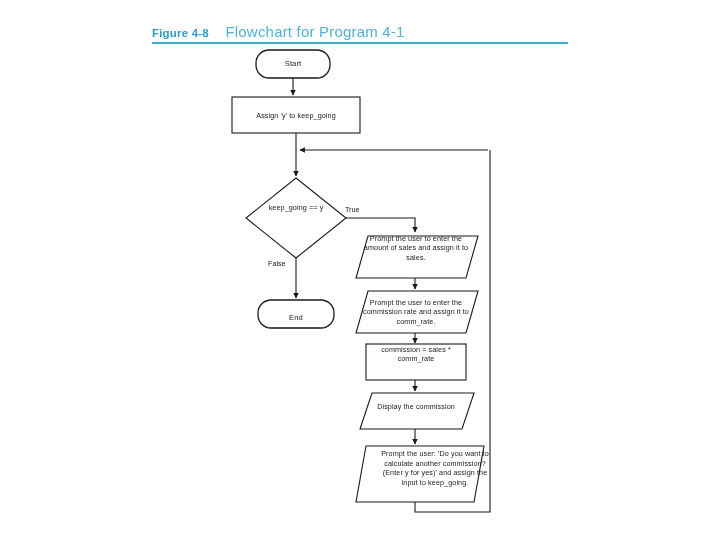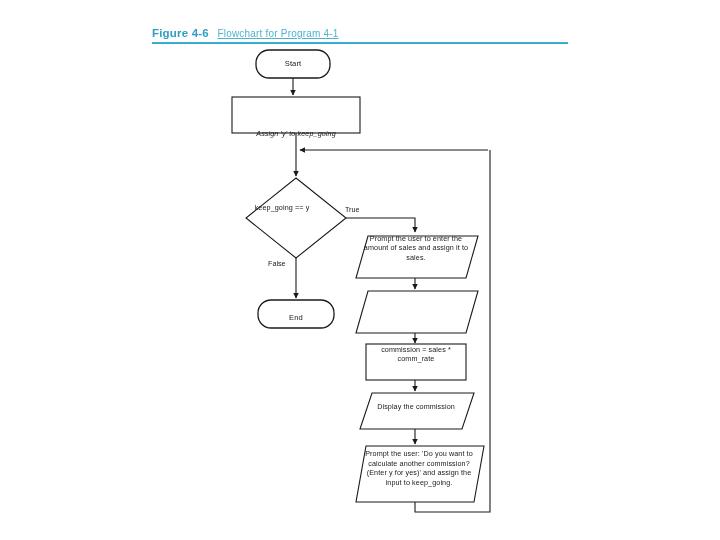--- a/index.html
+++ b/index.html
@@ -32,26 +32,25 @@
     white-space: nowrap;
     line-height: 16px;
   }
   #caption .fig-label {
     font-size: 11.5px;
     font-weight: bold;
     color: #2E9EC4;
     letter-spacing: 0.2px;
   }
   #caption .fig-title {
-    font-size: 10px;
+    font-size: 15px;
     font-weight: normal;
     color: #4FB3D0;
     letter-spacing: 0.2px;
-    margin-left: 4px;
-    text-decoration: underline;
+    margin-left: 12px;
   }
   #caption-rule {
     position: absolute;
     left: 152px;
     top: 42px;
     width: 416px;
     height: 2px;
     background: #3BAECF;
   }
 
@@ -85,39 +84,39 @@
     position: absolute;
     color: #1a1a1a;
     font-family: "Liberation Sans", sans-serif;
     font-size: 7.2px;
     line-height: 9px;
     white-space: nowrap;
   }
 
   
   #t-start     { left: 256px; top: 50px;  width: 74px;  height: 28px; font-size: 7.6px; border-radius: 13px; }
-  #t-assign    { left: 232px; top: 108px;  width: 128px; height: 52px; font-style: italic; }
-  #t-decision  { left: 232px; top: 198px; width: 100px; height: 20px; }
+  #t-assign    { left: 232px; top: 90px;  width: 128px; height: 52px; }
+  #t-decision  { left: 246px; top: 198px; width: 100px; height: 20px; }
   #t-input1    { left: 360px; top: 236px; width: 112px; height: 24px; }
   #t-input2    { left: 360px; top: 291px; width: 112px; height: 42px; }
   #t-process   { left: 366px; top: 344px; width: 100px; height: 20px; }
   #t-output    { left: 362px; top: 393px; width: 108px; height: 28px; }
-  #t-input3    { left: 360px; top: 446px; width: 118px; height: 44px; }
+  #t-input3    { left: 376px; top: 446px; width: 118px; height: 44px; }
   #t-end       { left: 258px; top: 300px; width: 76px; height: 36px; font-size: 7.6px; }
 
   #lbl-true    { left: 345px; top: 205px; }
   #lbl-false   { left: 268px; top: 259px; }
 </style>
 </head>
 <body>
 
 <div id="page">
 
   <div id="caption">
-    <span class="fig-label">Figure 4-6</span>
+    <span class="fig-label">Figure 4-8</span>
     <span class="fig-title">Flowchart for Program 4-1</span>
   </div>
   <div id="caption-rule"></div>
 
   <div id="chart">
     <svg width="720" height="540" viewBox="0 0 720 540" xmlns="http://www.w3.org/2000/svg">
       <defs>
         <marker id="arrow" viewBox="0 0 10 10" refX="9" refY="5" markerWidth="5" markerHeight="5" orient="auto-start-reverse">
           <path d="M 0 0 L 10 5 L 0 10 z" fill="#1a1a1a"></path>
         </marker>
@@ -169,20 +168,21 @@
   </div>
 
   <div class="shape-text" id="t-start">Start</div>
 
   <div class="shape-text" id="t-assign">Assign 'y' to keep_going</div>
 
   <div class="shape-text" id="t-decision">keep_going == y</div>
 
   <div class="shape-text" id="t-input1">Prompt the user to enter the amount of sales and assign it to sales.</div>
 
+  <div class="shape-text" id="t-input2">Prompt the user to enter the commission rate and assign it to comm_rate.</div>
 
   <div class="shape-text" id="t-process">commission = sales * comm_rate</div>
 
   <div class="shape-text" id="t-output">Display the commission</div>
 
   <div class="shape-text" id="t-input3">Prompt the user: 'Do you want to calculate another commission? (Enter y for yes)' and assign the input to keep_going.</div>
 
   <div class="shape-text" id="t-end">End</div>
 
   <div class="edge-label" id="lbl-true">True</div>

